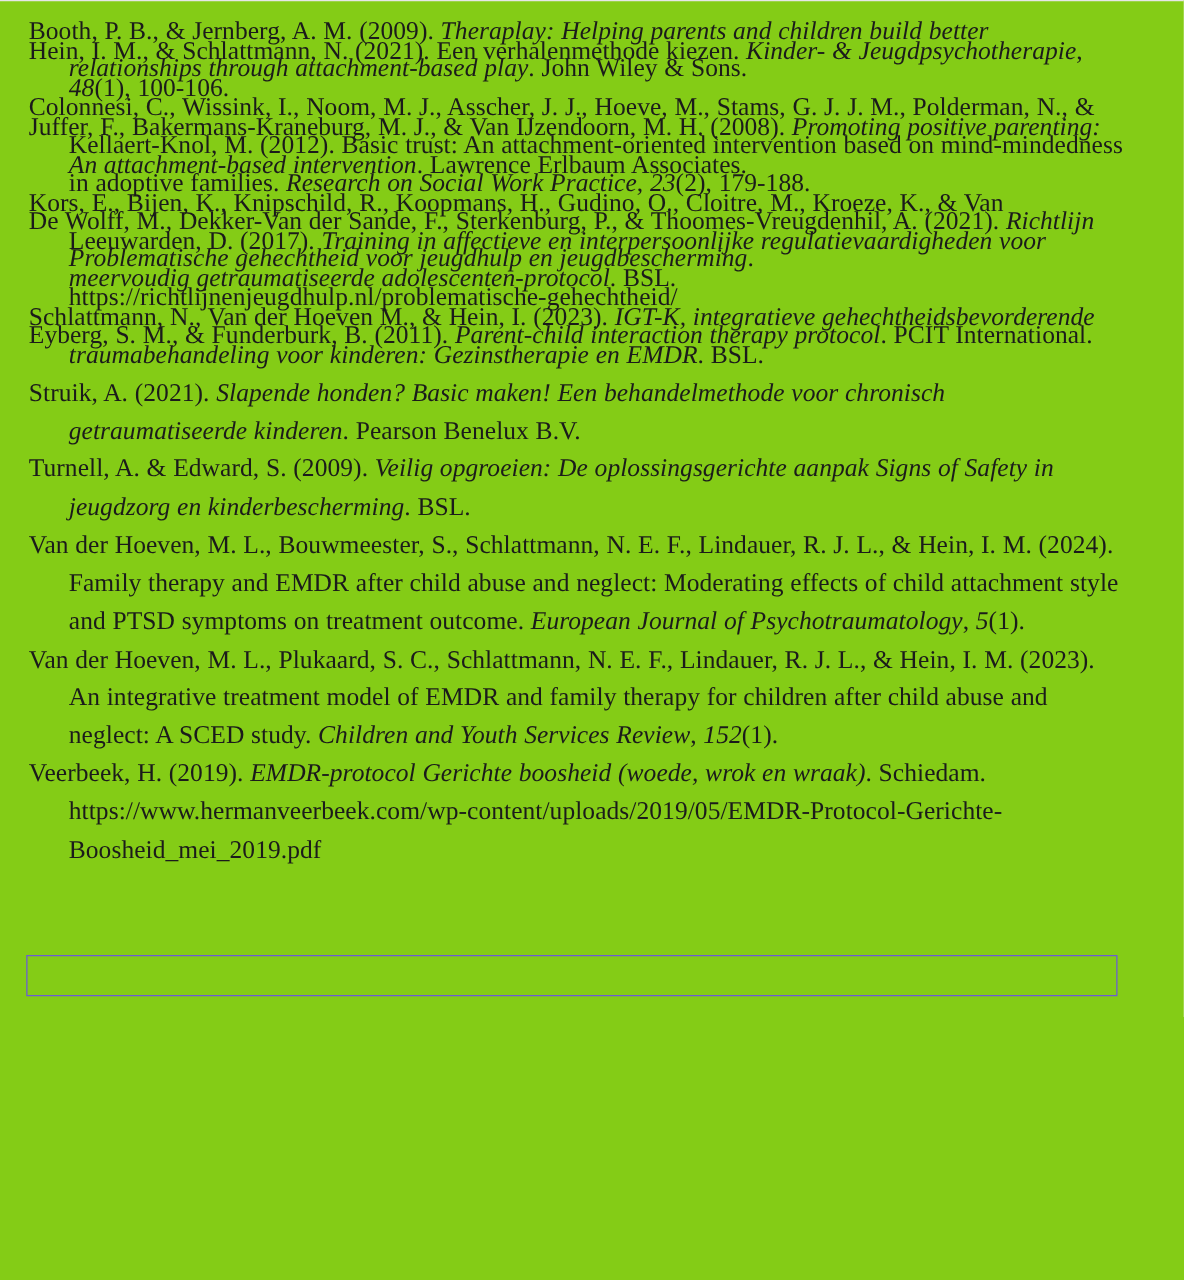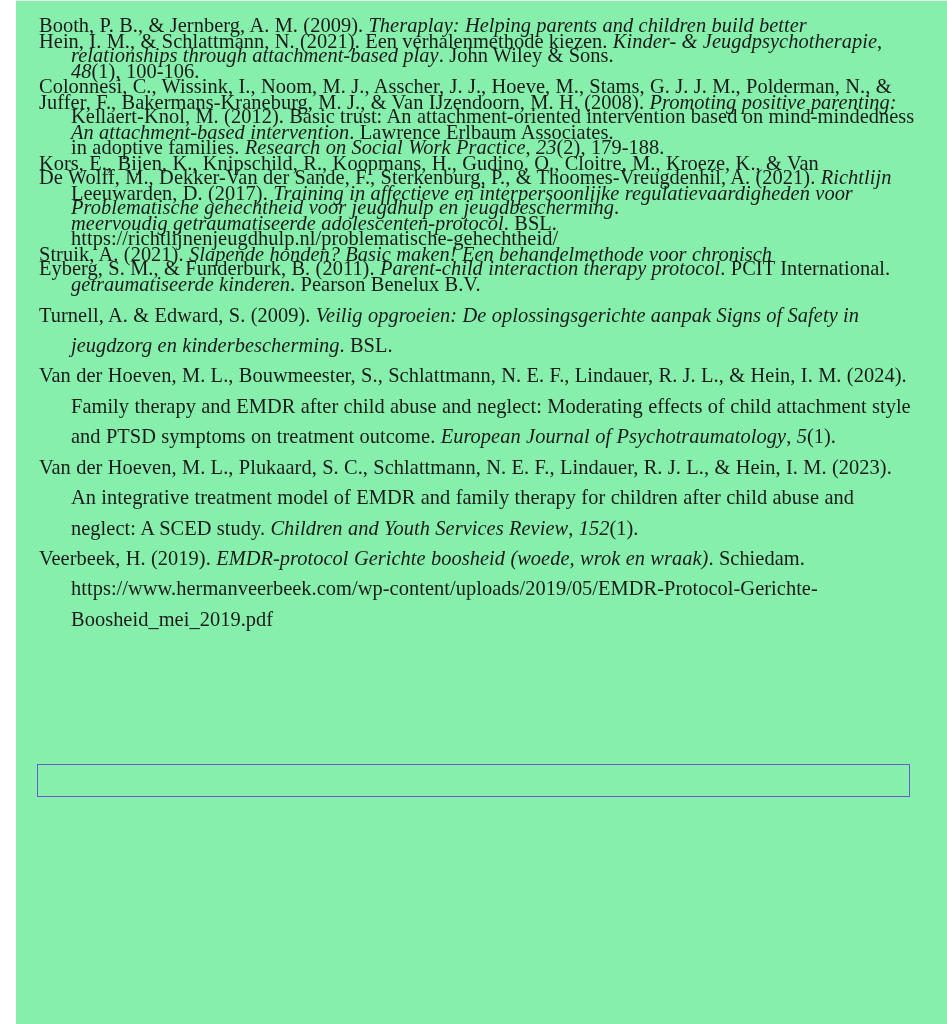--- a/index.html
+++ b/index.html
@@ -68,35 +68,36 @@
     height: 33px;
     border: 1.6px solid #6b5bd6;
     box-sizing: border-box;
     pointer-events: none;
     background: transparent;
   }
 </style>
 </head>
 <body style="color: rgb(27, 27, 27);">
 
-<div id="page" style="background: #86efac; margin-left: 16px;">
+<div id="page" style="background: #84cc16;">
 
   <div class="reference-list block-top" id="list-top">
       <p class="ref-entry"><span>Booth, P. B., &amp; Jernberg, A. M. (2009). </span><i>Theraplay: Helping parents and children build better relationships through attachment-based play</i><span>. John Wiley &amp; Sons.</span></p>
       <p class="ref-entry"><span>Colonnesi, C., Wissink, I., Noom, M. J., Asscher, J. J., Hoeve, M., Stams, G. J. J. M., Polderman, N., &amp; Kellaert-Knol, M. (2012). Basic trust: An attachment-oriented intervention based on mind-mindedness in adoptive families. </span><i>Research on Social Work Practice</i><span>, </span><i>23</i><span>(2), 179-188.</span></p>
       <p class="ref-entry"><span>De Wolff, M., Dekker-Van der Sande, F., Sterkenburg, P., &amp; Thoomes-Vreugdenhil, A. (2021). </span><i>Richtlijn Problematische gehechtheid voor jeugdhulp en jeugdbescherming</i><span>. https://richtlijnenjeugdhulp.nl/problematische-gehechtheid/</span></p>
       <p class="ref-entry"><span>Eyberg, S. M., &amp; Funderburk, B. (2011). </span><i>Parent-child interaction therapy protocol</i><span>. PCIT International.</span></p>
     </div>
 
   <hr class="divider" id="divider" style="background: rgb(230, 230, 230);">
 
   <div class="reference-list block-mid" id="list-bottom">
       <p class="ref-entry"><span>Hein, I. M., &amp; Schlattmann, N. (2021). Een verhalenmethode kiezen. </span><i>Kinder- &amp; Jeugdpsychotherapie</i><span>, </span><i>48</i><span>(1), 100-106.</span></p>
       <p class="ref-entry"><span>Juffer, F., Bakermans-Kraneburg, M. J., &amp; Van IJzendoorn, M. H. (2008). </span><i>Promoting positive parenting: An attachment-based intervention</i><span>. Lawrence Erlbaum Associates.</span></p>
       <p class="ref-entry"><span>Kors, E., Bijen, K., Knipschild, R., Koopmans, H., Gudino, O., Cloitre, M., Kroeze, K., &amp; Van Leeuwarden, D. (2017). </span><i>Training in affectieve en interpersoonlijke regulatievaardigheden voor meervoudig getraumatiseerde adolescenten-protocol</i><span>. BSL.</span></p>
+      <p class="ref-entry"><span>Schlattmann, N., Van der Hoeven M., &amp; Hein, I. (2023). </span><i>IGT-K, integratieve gehechtheidsbevorderende traumabehandeling voor kinderen: Gezinstherapie en EMDR</i><span>. BSL.</span></p>
       <p class="ref-entry"><span>Struik, A. (2021). </span><i>Slapende honden? Basic maken! Een behandelmethode voor chronisch getraumatiseerde kinderen</i><span>. Pearson Benelux B.V.</span></p>
       <p class="ref-entry"><span>Turnell, A. &amp; Edward, S. (2009). </span><i>Veilig opgroeien: De oplossingsgerichte aanpak Signs of Safety in jeugdzorg en kinderbescherming</i><span>. BSL.</span></p>
       <p class="ref-entry"><span>Van der Hoeven, M. L., Bouwmeester, S., Schlattmann, N. E. F., Lindauer, R. J. L., &amp; Hein, I. M. (2024). Family therapy and EMDR after child abuse and neglect: Moderating effects of child attachment style and PTSD symptoms on treatment outcome. </span><i>European Journal of Psychotraumatology</i><span>, </span><i>5</i><span>(1).</span></p>
       <p class="ref-entry"><span>Van der Hoeven, M. L., Plukaard, S. C., Schlattmann, N. E. F., Lindauer, R. J. L., &amp; Hein, I. M. (2023). An integrative treatment model of EMDR and family therapy for children after child abuse and neglect: A SCED study. </span><i>Children and Youth Services Review</i><span>, </span><i>152</i><span>(1).</span></p>
       <p class="ref-entry"><span>Veerbeek, H. (2019). </span><i>EMDR-protocol Gerichte boosheid (woede, wrok en wraak)</i><span>. Schiedam. https://www.hermanveerbeek.com/wp-content/uploads/2019/05/EMDR-Protocol-Gerichte-Boosheid_mei_2019.pdf</span></p>
     </div>
 
   <div class="highlight-box" style="border-color: rgb(107, 91, 214);"></div>
 
 </div>

